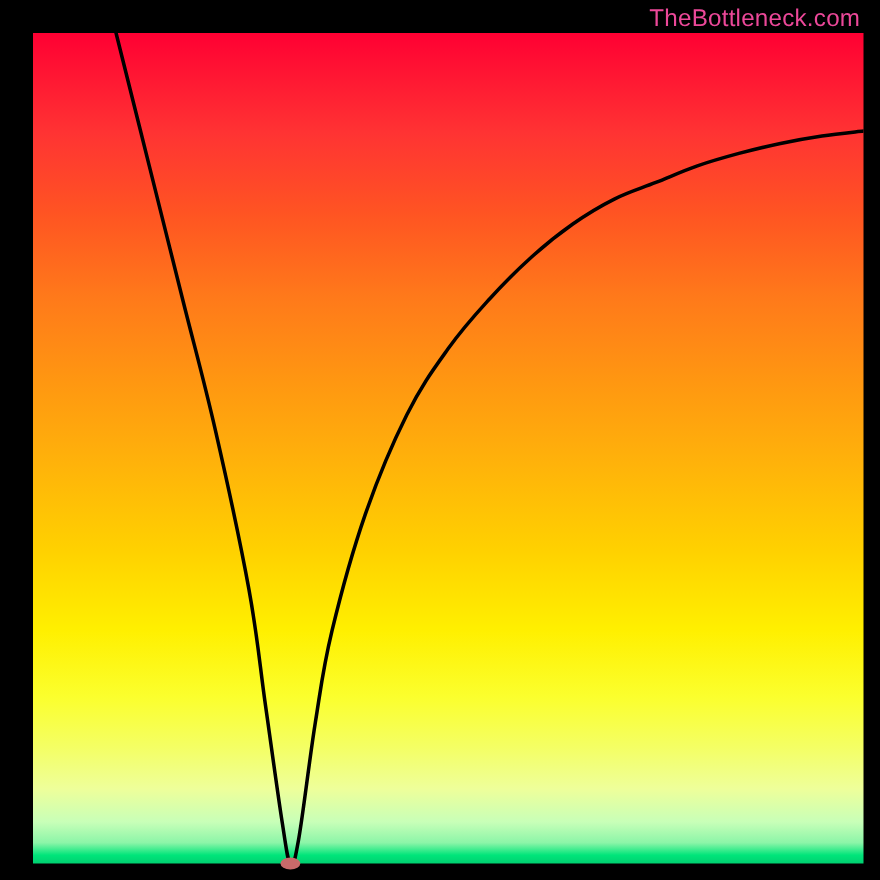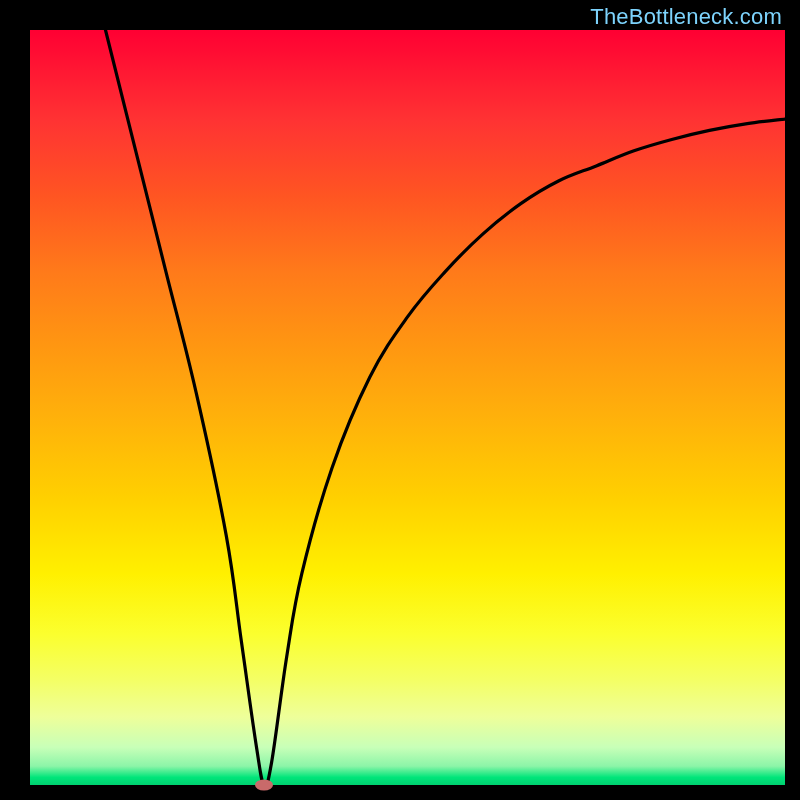--- a/index.html
+++ b/index.html
@@ -39,21 +39,21 @@
       #c8ffb8 95%,
       #8cf5a8 97.5%,
       #00e57a 99%,
       #00d070 100%
     );
   }
   .watermark {
     position: absolute;
     top: 4px;
     right: 18px;
-    color: #7dd3fc;
+    color: #ec4899;
     font-size: 22px;
     font-weight: 500;
     letter-spacing: 0.2px;
     user-select: none;
   }
   .curve {
     position: absolute;
     left: 0;
     top: 0;
     width: 755px;

